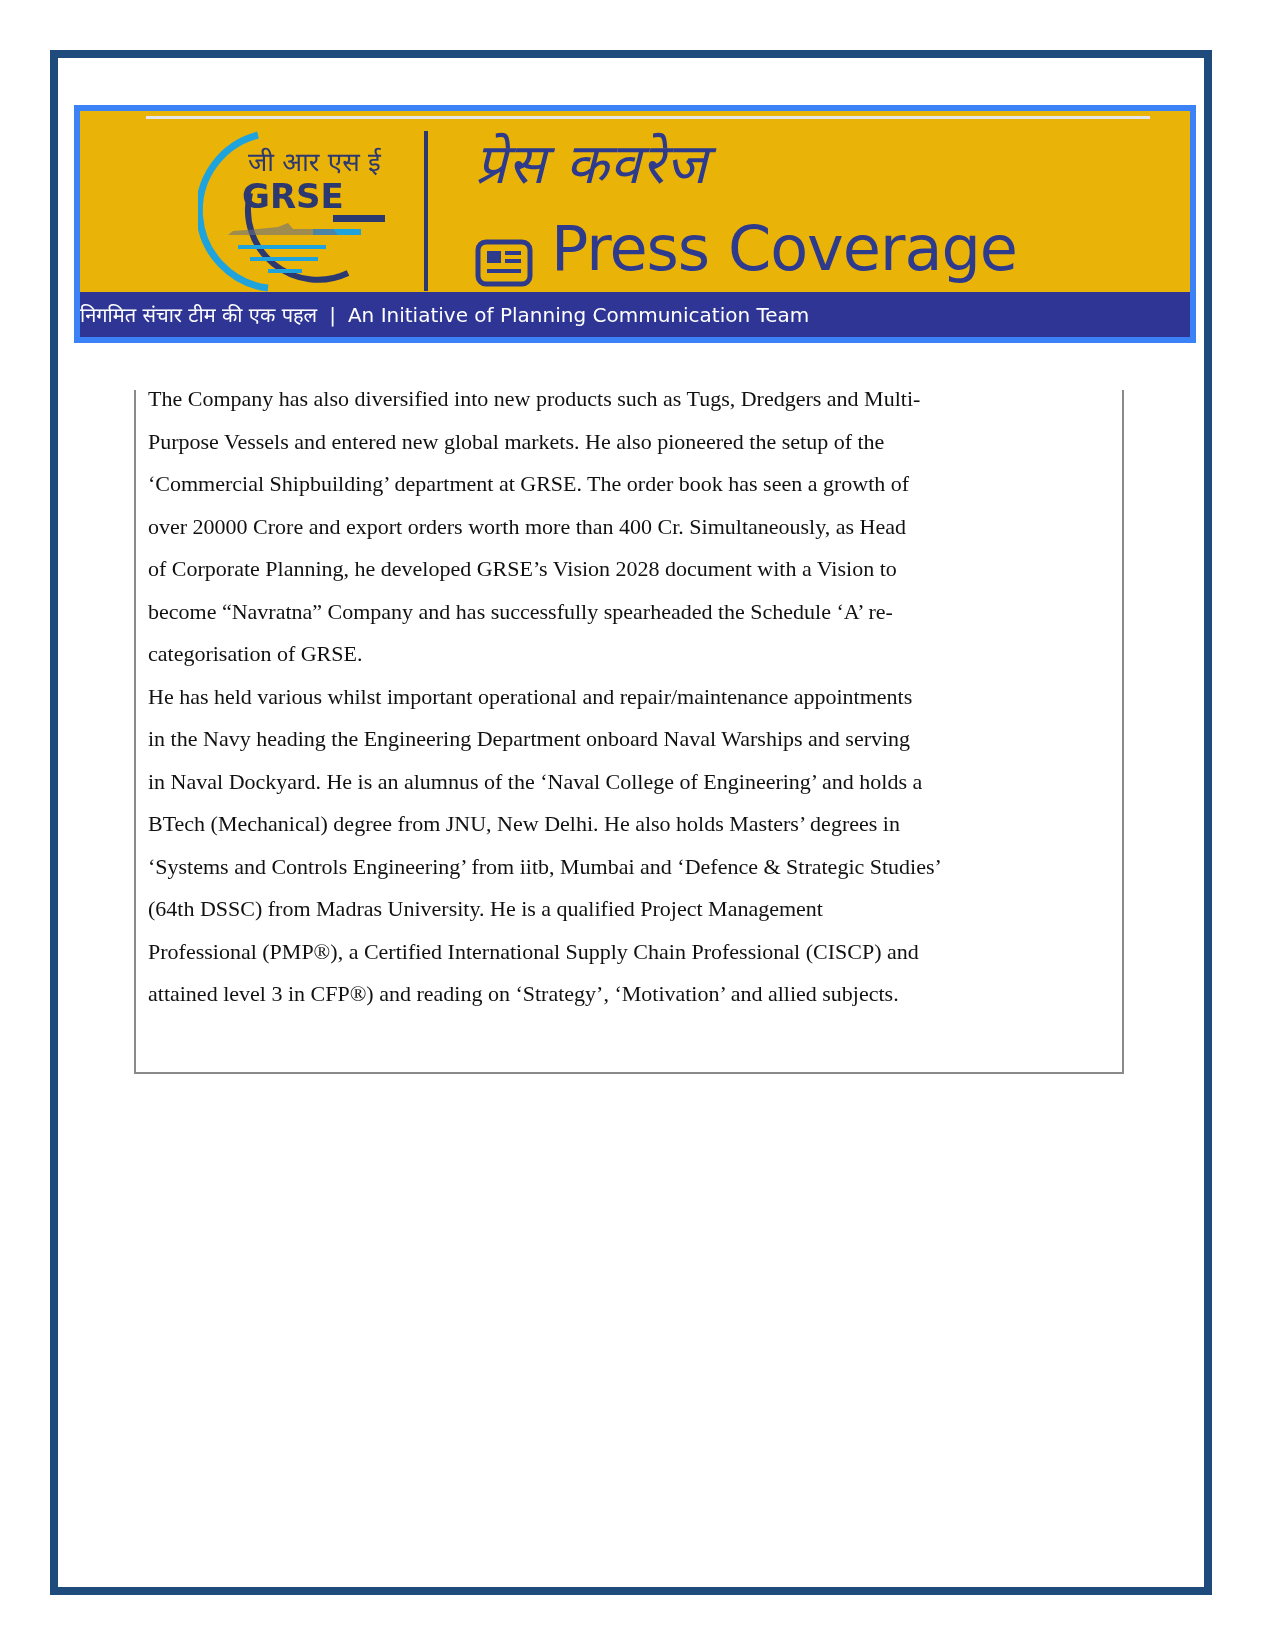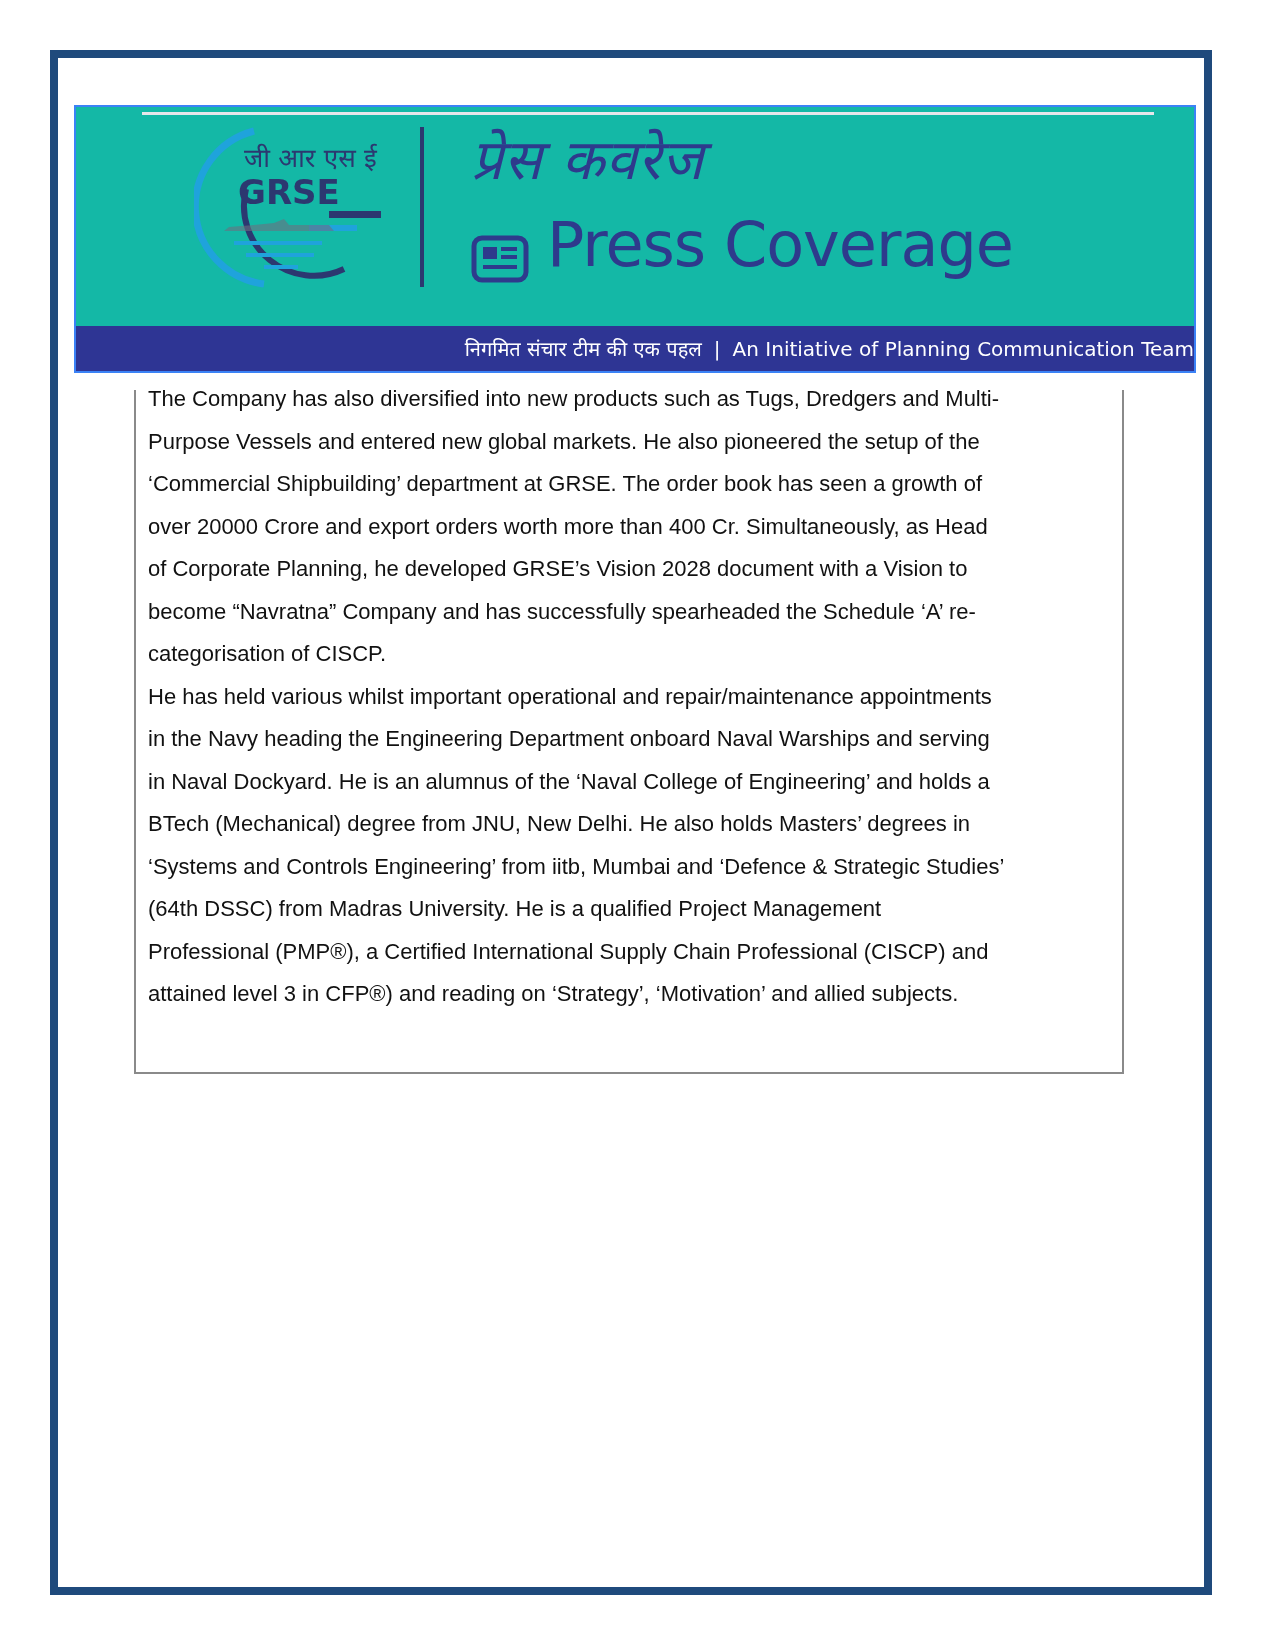--- a/index.html
+++ b/index.html
@@ -4,56 +4,56 @@
 <style>
   html, body { margin: 0; padding: 0; background: #ffffff; }
   body { width: 1275px; height: 1650px; position: relative; overflow: hidden; font-family: "Liberation Sans", sans-serif; }
 
   .page-frame {
     position: absolute; left: 50px; top: 50px; width: 1162px; height: 1545px;
     box-sizing: border-box; border: 8px solid #1f4a7c; background: #fff;
   }
 
   .banner {
-    position: absolute; left: 74px; top: 105px; width: 1122px; height: 268px;
-    box-sizing: border-box; border: 2px solid #3b82f6; background: #14b8a6;
+    position: absolute; left: 74px; top: 105px; width: 1122px; height: 238px;
+    box-sizing: border-box; border: 6px solid #3b82f6; background: #eab308;
   }
   .banner-top-line { position: absolute; left: 66px; right: 40px; top: 5px; height: 3px; background: #e6e6ea; }
 
   .logo { position: absolute; left: 118px; top: 12px; width: 190px; height: 170px; }
 
   .divider { position: absolute; left: 344px; top: 20px; width: 4px; height: 160px; background: #2c3870; }
 
   .title-hindi {
     position: absolute; left: 395px; top: 18px; font-family: "DejaVu Serif", serif;
     font-size: 56px; color: #2e3a8c; line-height: 70px; letter-spacing: 1px; font-style: italic;
   }
   .title-en-row { position: absolute; left: 395px; top: 98px; height: 80px; display: flex; align-items: flex-end; }
   .news-icon { width: 60px; height: 50px; margin-right: 16px; }
   .title-en {
     font-family: "DejaVu Sans", sans-serif; font-size: 62px; color: #2e3a8c;
     font-weight: normal; line-height: 80px; letter-spacing: -1px;
   }
 
   .initiative-bar {
     position: absolute; left: 0; right: 0; bottom: 0; height: 45px; background: #2e3594;
-    display: flex; align-items: center; justify-content: flex-end; color: #ffffff;
+    display: flex; align-items: center; justify-content: flex-start; color: #ffffff;
     font-family: "DejaVu Sans", sans-serif; font-size: 20px; margin-top: 12px;
   }
   .initiative-bar .hi { font-family: "DejaVu Serif", serif; font-size: 20px; }
   .initiative-bar .sep { margin: 0 12px; }
 
   .content-box {
     position: absolute; left: 134px; top: 390px; width: 990px; height: 684px;
     box-sizing: border-box; border-left: 2px solid #8a8a8a; border-right: 2px solid #8a8a8a;
     border-bottom: 2px solid #8a8a8a;
   }
   .content-text {
     position: absolute; left: 12px; top: -12px; width: 960px;
-    font-family: Liberation Sans, sans-serif; font-size: 22px; line-height: 42.5px; color: #111;
+    font-family: Liberation Serif, serif; font-size: 22px; line-height: 42.5px; color: #111;
   }
   .content-text .line { display: block; white-space: nowrap; }
 </style>
 </head>
 <body>
 
 <div class="page-frame"></div>
 
 <div class="banner">
   <div class="banner-top-line"></div>
@@ -94,21 +94,21 @@
 </div>
 
 <div class="content-box">
   <div class="content-text">
     <span class="line">The Company has also diversified into new products such as Tugs, Dredgers and Multi-</span>
     <span class="line">Purpose Vessels and entered new global markets. He also pioneered the setup of the</span>
     <span class="line">‘Commercial Shipbuilding’ department at GRSE. The order book has seen a growth of</span>
     <span class="line">over 20000 Crore and export orders worth more than 400 Cr. Simultaneously, as Head</span>
     <span class="line">of Corporate Planning, he developed GRSE’s Vision 2028 document with a Vision to</span>
     <span class="line">become “Navratna” Company and has successfully spearheaded the Schedule ‘A’ re-</span>
-    <span class="line">categorisation of CISCP.</span>
+    <span class="line">categorisation of GRSE.</span>
     <span class="line">He has held various whilst important operational and repair/maintenance appointments</span>
     <span class="line">in the Navy heading the Engineering Department onboard Naval Warships and serving</span>
     <span class="line">in Naval Dockyard. He is an alumnus of the ‘Naval College of Engineering’ and holds a</span>
     <span class="line">BTech (Mechanical) degree from JNU, New Delhi. He also holds Masters’ degrees in</span>
     <span class="line">‘Systems and Controls Engineering’ from iitb, Mumbai and ‘Defence &amp; Strategic Studies’</span>
     <span class="line">(64th DSSC) from Madras University. He is a qualified Project Management</span>
     <span class="line">Professional (PMP®), a Certified International Supply Chain Professional (CISCP) and</span>
     <span class="line">attained level 3 in CFP®) and reading on ‘Strategy’, ‘Motivation’ and allied subjects.</span>
   </div>
 </div>

